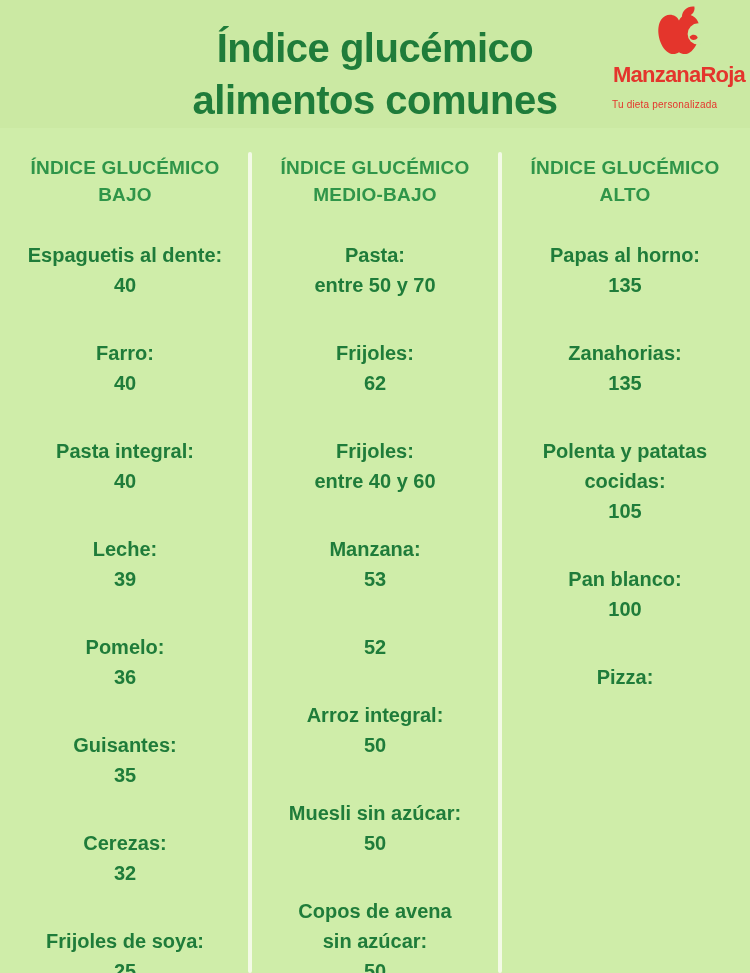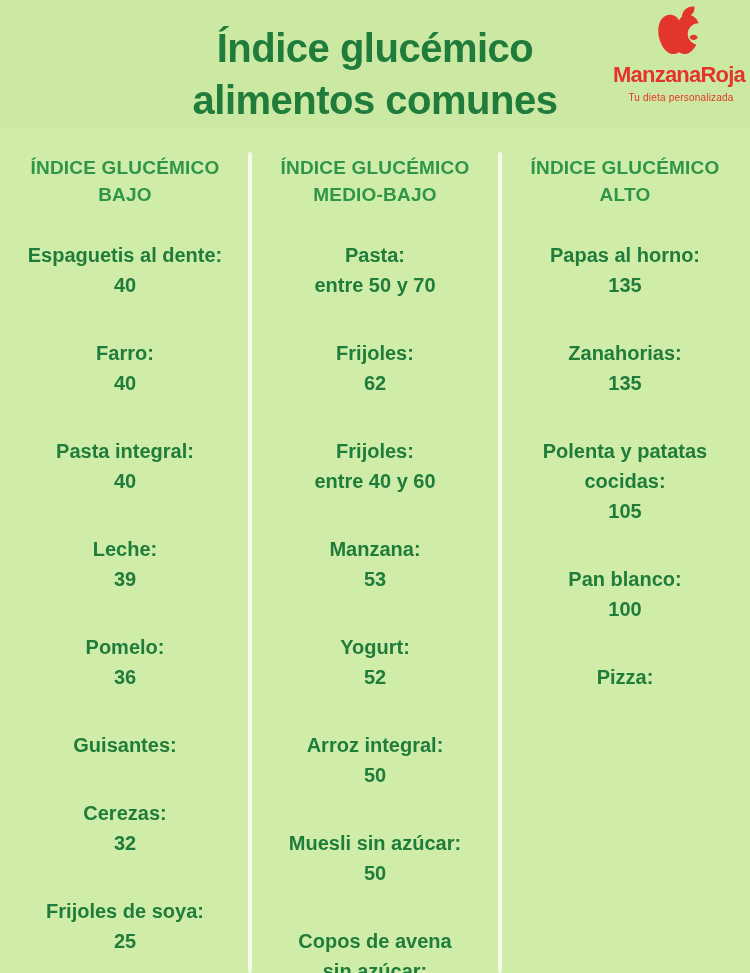--- a/index.html
+++ b/index.html
@@ -38,23 +38,23 @@
   .brand-name {
     font-size: 22px;
     font-weight: bold;
     color: #e4352c;
     letter-spacing: -0.8px;
     line-height: 22px;
   }
   .brand-tagline {
     font-size: 10px;
     color: #e4352c;
-    text-align: center;
+    text-align: left;
     padding-left: 4px;
-    margin-top: 6px;
+    margin-top: 13px;
     letter-spacing: 0.2px;
   }
 
   
   .columns {
     display: flex;
     height: 845px;
     background: #cfeda9;
   }
   .column {
@@ -143,20 +143,21 @@
         <div class="item">
           <div class="item-name">Leche:</div>
           <div class="item-value">39</div>
         </div>
         <div class="item">
           <div class="item-name">Pomelo:</div>
           <div class="item-value">36</div>
         </div>
         <div class="item">
           <div class="item-name">Guisantes:</div>
+          <div class="item-value">35</div>
         </div>
         <div class="item">
           <div class="item-name">Cerezas:</div>
           <div class="item-value">32</div>
         </div>
         <div class="item">
           <div class="item-name">Frijoles de soya:</div>
           <div class="item-value">25</div>
         </div>
         <div class="item">
@@ -181,21 +182,20 @@
         </div>
         <div class="item">
           <div class="item-name">Frijoles:</div>
           <div class="item-value">entre 40 y 60</div>
         </div>
         <div class="item">
           <div class="item-name">Manzana:</div>
           <div class="item-value">53</div>
         </div>
         <div class="item">
-          <div class="item-name">Yogurt:</div>
           <div class="item-value">52</div>
         </div>
         <div class="item">
           <div class="item-name">Arroz integral:</div>
           <div class="item-value">50</div>
         </div>
         <div class="item">
           <div class="item-name">Muesli sin azúcar:</div>
           <div class="item-value">50</div>
         </div>

